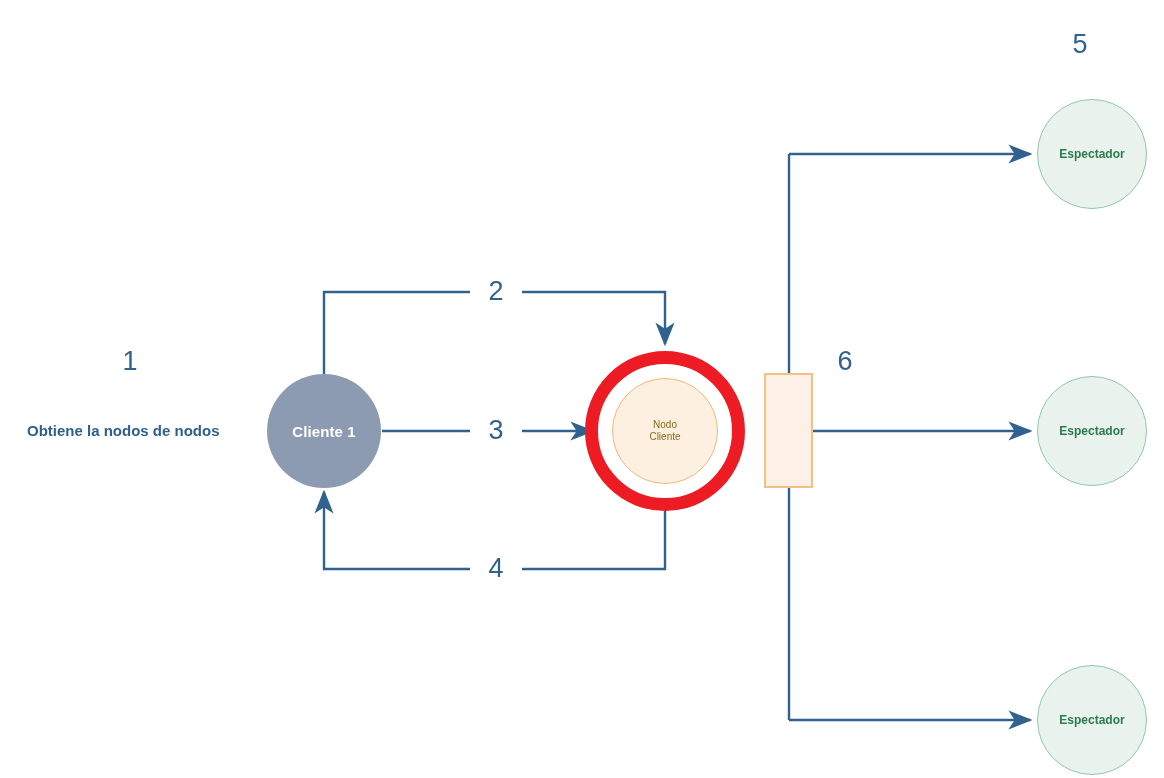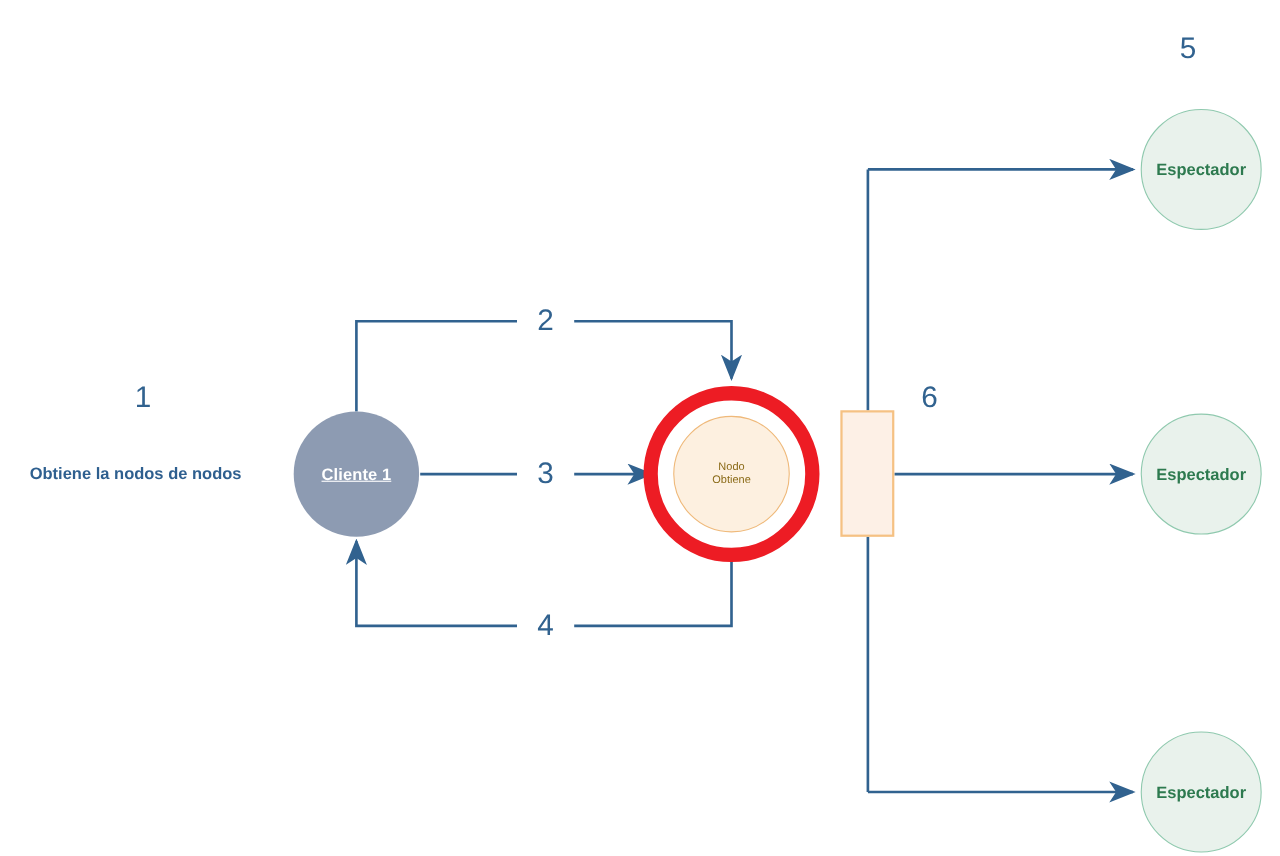--- a/index.html
+++ b/index.html
@@ -41,21 +41,20 @@
     align-items: center;
     justify-content: center;
     z-index: 5;
   }
   .node-client .label {
     color: #ffffff;
     font-size: 15px;
     font-weight: bold;
     letter-spacing: .1px;
     text-align: center;
-    text-decoration: underline;
   }
 
   
   .node-onion {
     position: absolute;
     left: 585px;
     top: 351px;
     width: 160px;
     height: 160px;
     z-index: 5;
@@ -115,21 +114,21 @@
     border-radius: 50%;
     background: #e9f2ec;
     border: 1.5px solid #8fc9ae;
     display: flex;
     align-items: center;
     justify-content: center;
     z-index: 5;
   }
   .node-spectator .label {
     color: #2d7a4f;
-    font-size: 15px;
+    font-size: 12px;
     font-weight: bold;
     text-align: center;
     white-space: nowrap;
   }
   .sp-1 { left: 1037px; top:  99px; }
   .sp-2 { left: 1037px; top: 376px; }
   .sp-3 { left: 1037px; top: 665px; }
 
   
   .step-num {
@@ -217,21 +216,21 @@
   <div class="edge-num n3">3</div>
   <div class="edge-num n4">4</div>
 
   <div class="node-client">
     <span class="label">Cliente 1</span>
   </div>
 
   <div class="node-onion">
     <div class="onion-ring"></div>
     <div class="onion-core">
-      <span class="label"><span>Nodo</span><br><span>Obtiene</span></span>
+      <span class="label"><span>Nodo</span><br><span>Cliente</span></span>
     </div>
   </div>
 
   <div class="relay-box"></div>
 
   <div class="node-spectator sp-1">
     <span class="label">Espectador</span>
   </div>
   <div class="node-spectator sp-2">
     <span class="label">Espectador</span>

